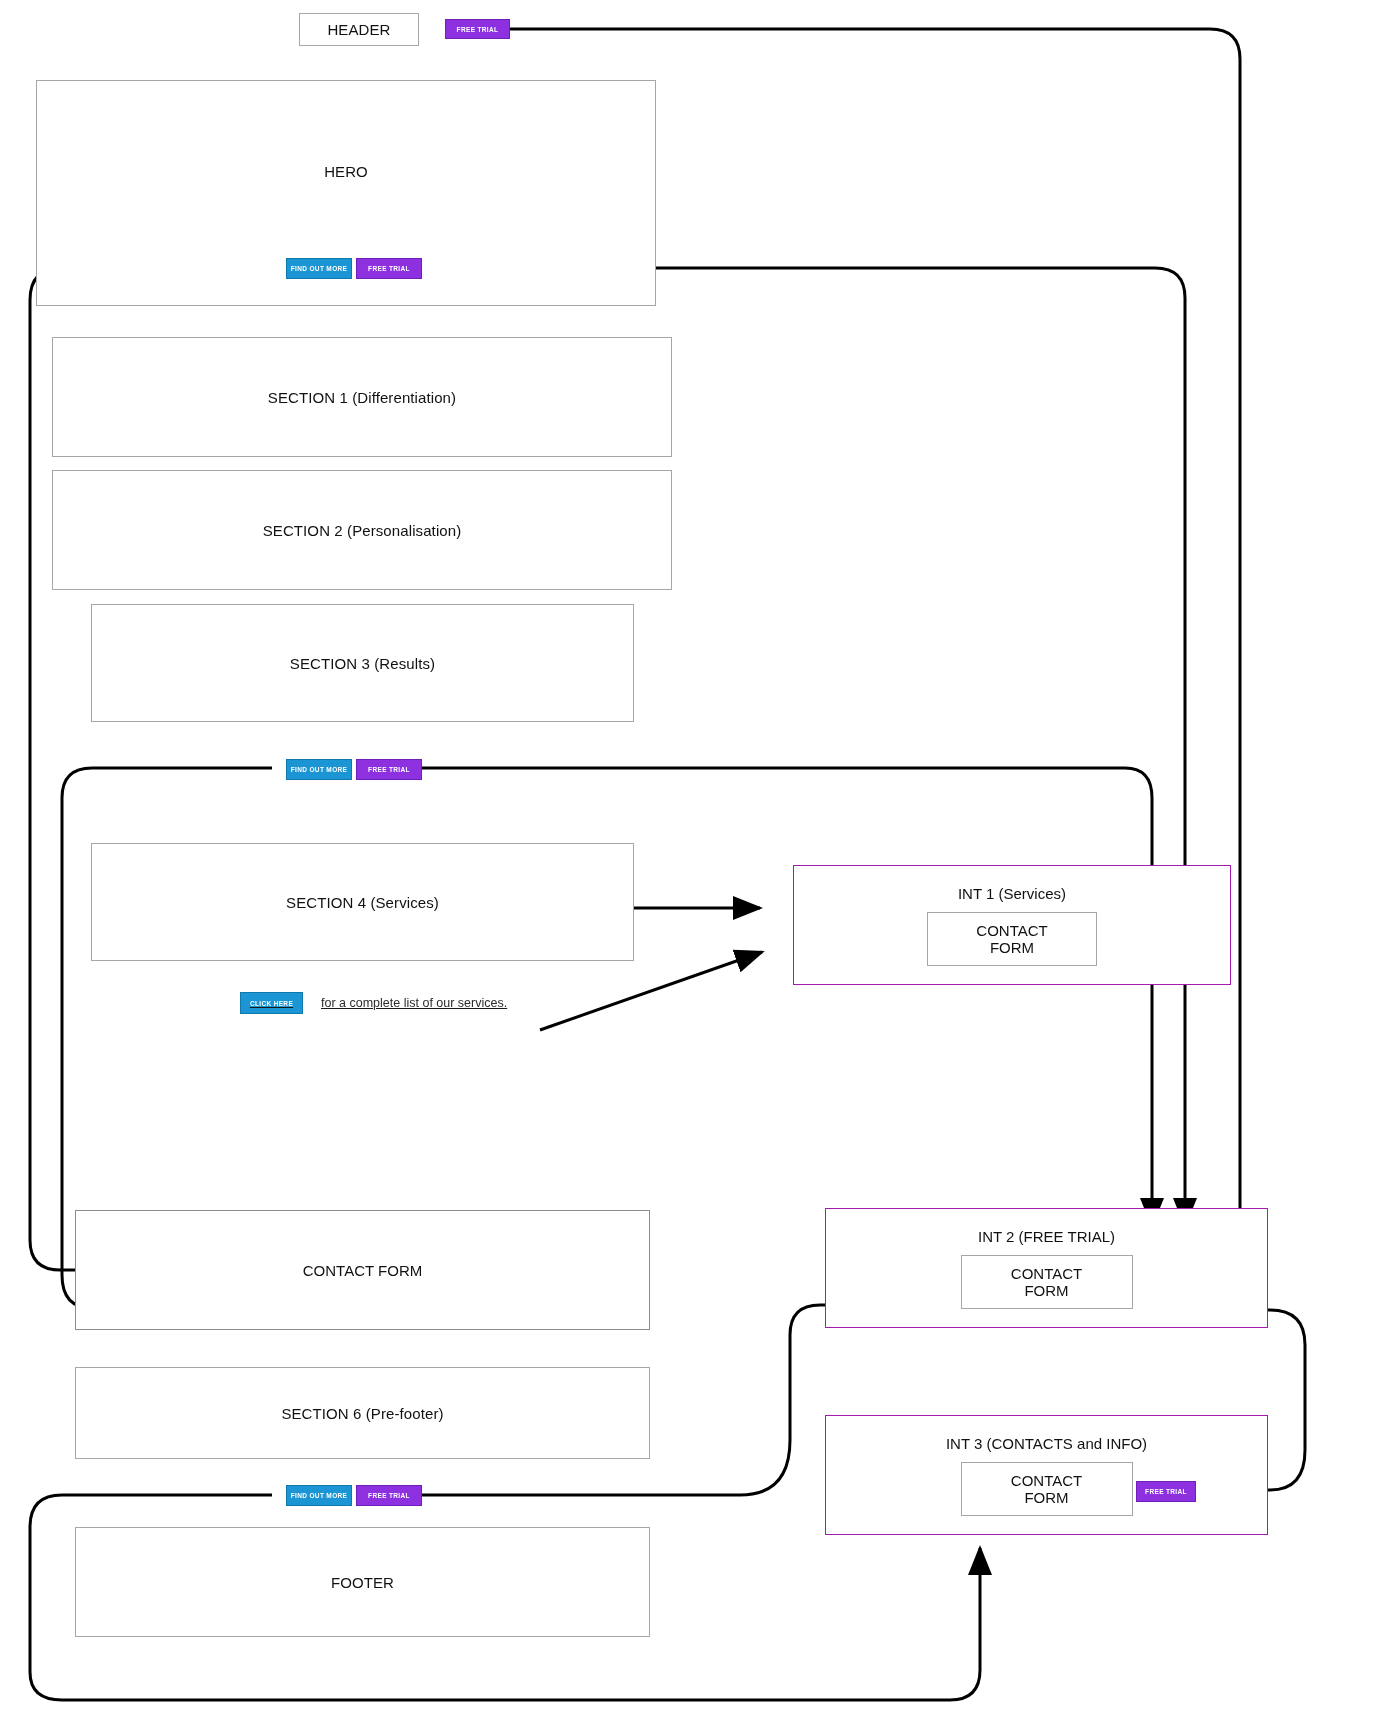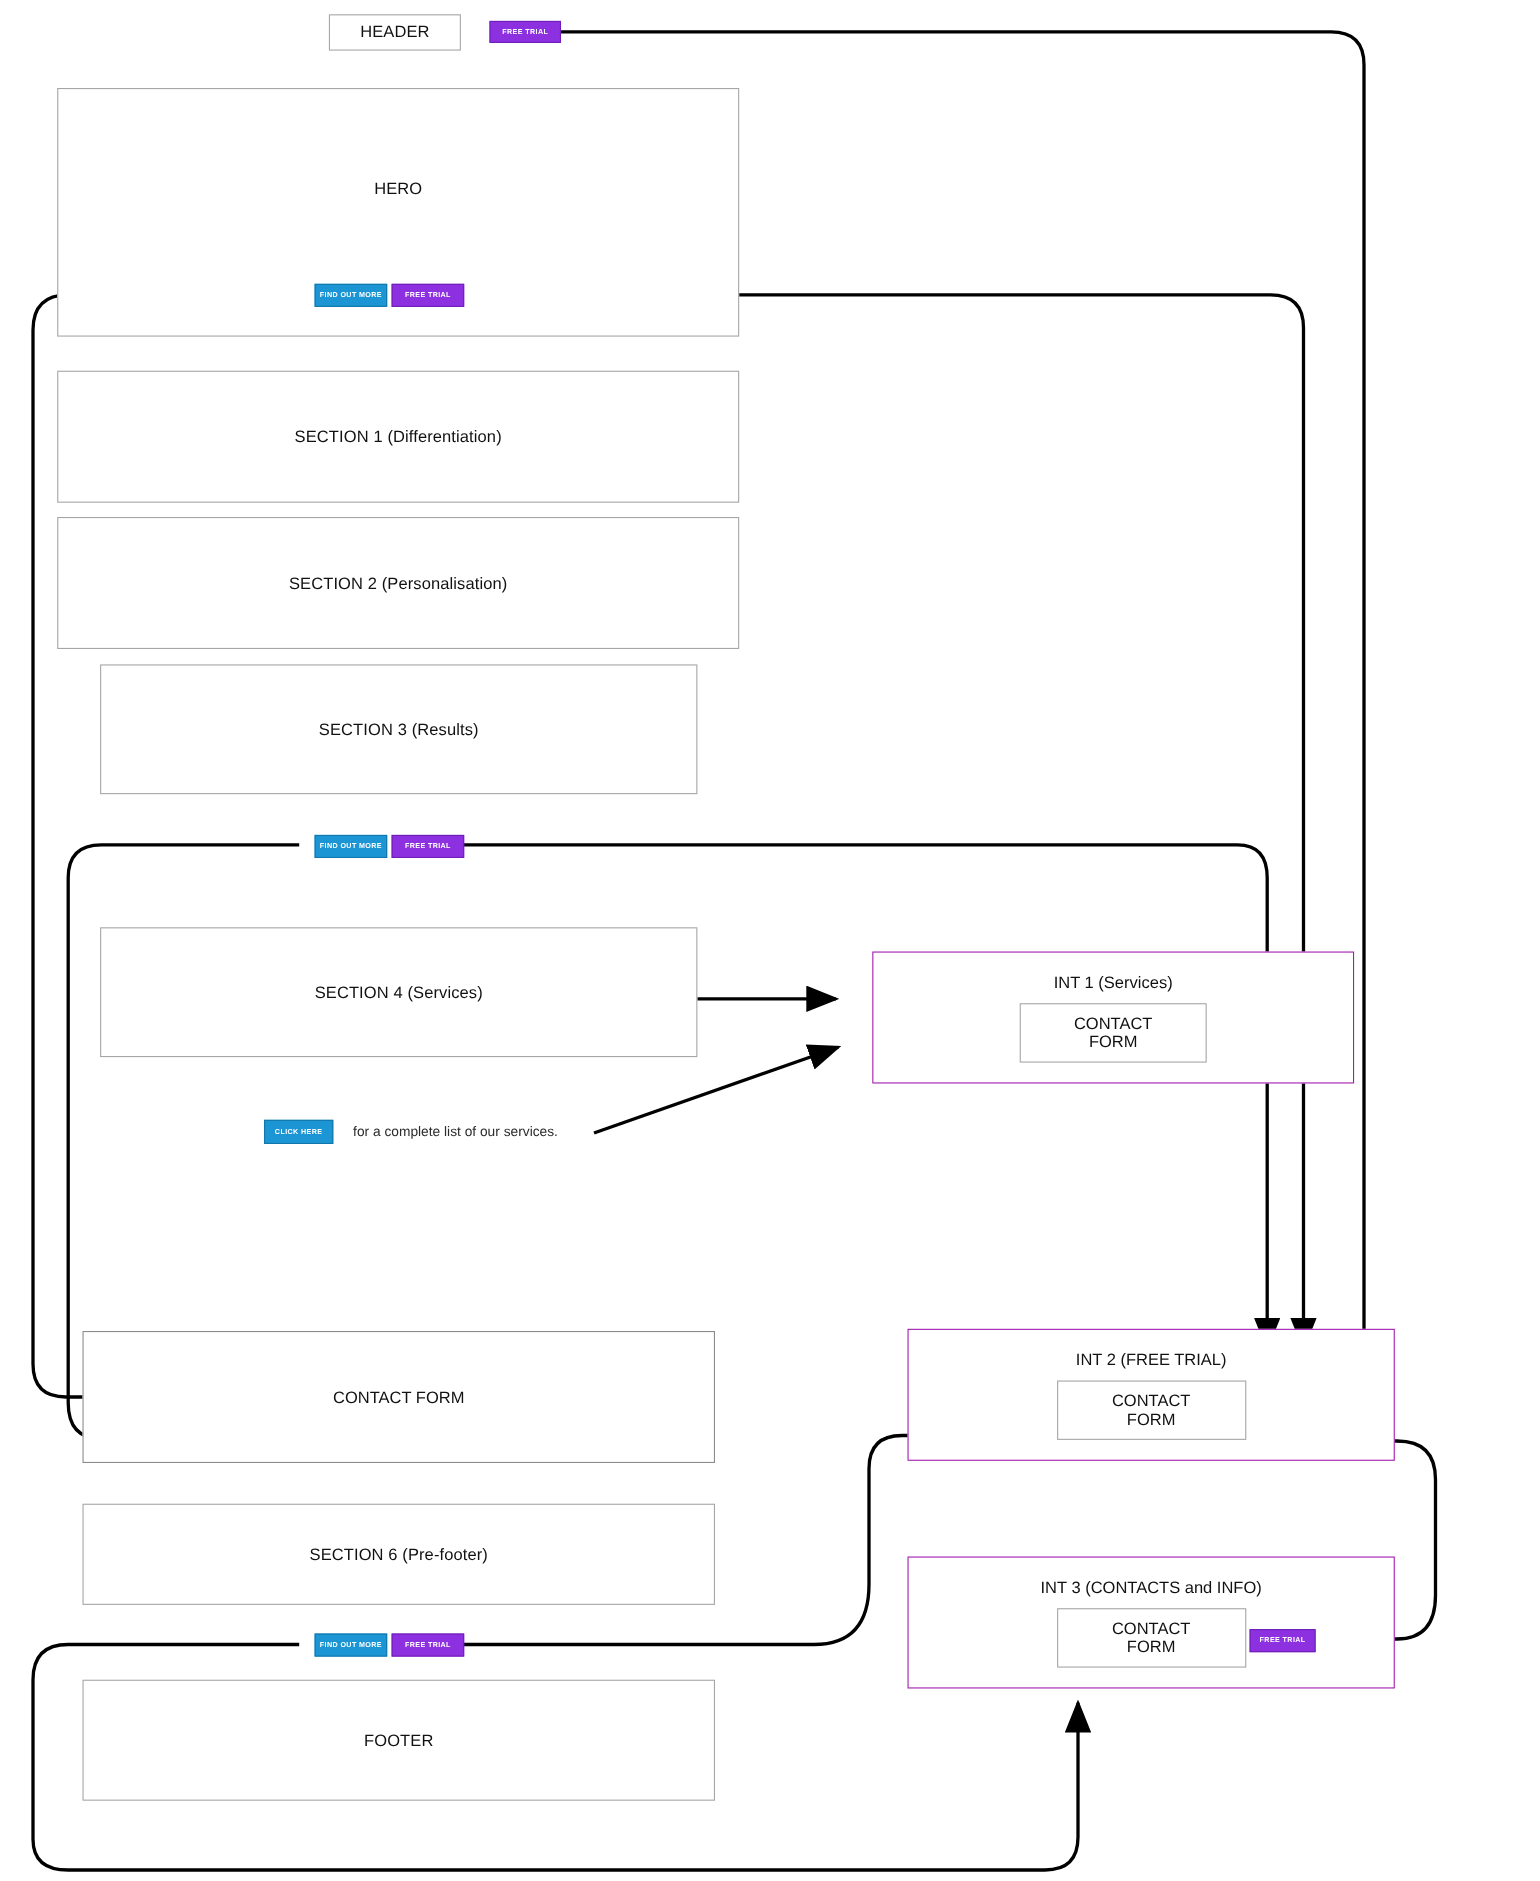--- a/index.html
+++ b/index.html
@@ -169,21 +169,21 @@
     <path d="M272,1495 L62,1495 Q30,1495 30,1527 L30,1672 Q30,1700 62,1700 L950,1700 Q980,1700 980,1670 L980,1548" stroke="#000000" stroke-width="3" fill="none" marker-end="url(#ah)"></path>
   </svg>
 
   <div class="node" style="left:299px; top:13px; width:120px; height:33px;">
     <span class="node-label">HEADER</span>
   </div>
   <div class="btn btn-purple" style="left:445px; top:19px; width:65px; height:20px;">
     <span>FREE TRIAL</span>
   </div>
 
-  <div class="node" style="left:52px; top:80px; width:620px; height:226px;">
+  <div class="node" style="left:36px; top:80px; width:620px; height:226px;">
     <span class="node-label" style="position:relative; top:-22px;">HERO</span>
   </div>
   <div class="btn btn-blue" style="left:286px; top:258px; width:66px; height:21px;">
     <span>FIND OUT MORE</span>
   </div>
   <div class="btn btn-purple" style="left:356px; top:258px; width:66px; height:21px;">
     <span>FREE TRIAL</span>
   </div>
 
   <div class="node" style="left:52px; top:337px; width:620px; height:120px;">
@@ -202,21 +202,21 @@
     <span>FIND OUT MORE</span>
   </div>
   <div class="btn btn-purple" style="left:356px; top:759px; width:66px; height:21px;">
     <span>FREE TRIAL</span>
   </div>
 
   <div class="node" style="left:91px; top:843px; width:543px; height:118px;">
     <span class="node-label">SECTION 4 (Services)</span>
   </div>
 
-  <div class="inline-row" style="left:240px; top:1018px;">
+  <div class="inline-row" style="left:240px; top:992px;text-decoration:underline;">
     <div class="inline-btn btn-blue" style="width:63px; height:22px;">
       <span>CLICK HERE</span>
     </div>
     <span class="inline-note">for a complete list of our services.</span>
   </div>
 
 
   <div class="contact-node" style="left:75px; top:1210px; width:575px; height:120px;">
     <span class="node-label">CONTACT FORM</span>
   </div>

